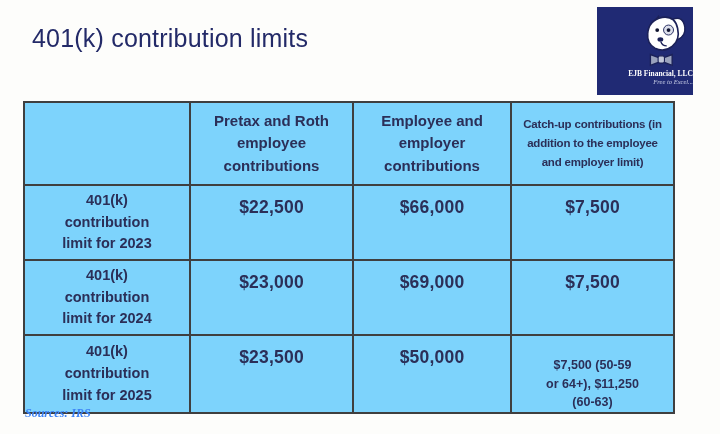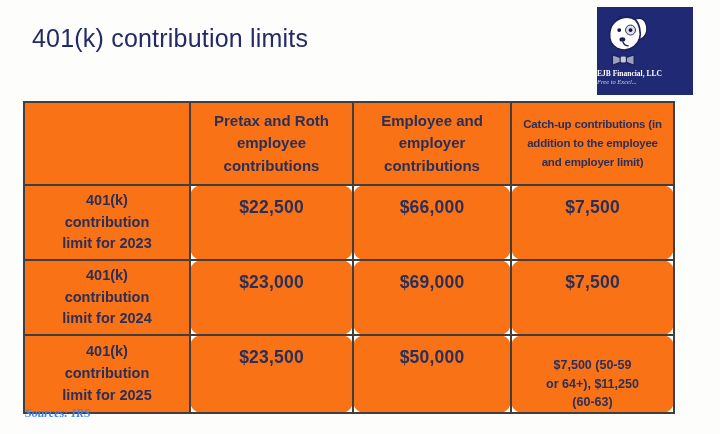--- a/index.html
+++ b/index.html
@@ -24,21 +24,21 @@
   
   .logo {
     position: absolute;
     left: 597px;
     top: 7px;
     width: 96px;
     height: 88px;
     background: #202a74;
     display: flex;
     flex-direction: column;
-    align-items: flex-start;
+    align-items: flex-end;
     justify-content: flex-start;
     padding-top: 4px;
   }
   .logo svg { display: block; }
   .logo-company {
     color: #ffffff;
     font-size: 7.5px;
     font-weight: bold;
     font-family: "Liberation Serif", serif;
     line-height: 1.2;
@@ -60,37 +60,36 @@
     width: 650px;
     border-collapse: collapse;
     table-layout: fixed;
     color: #2b2f58;
   }
   table.limits th, table.limits td {
     border: 2px solid #3f3f3f;
     text-align: center;
     font-weight: bold;
     white-space: pre-line;
-    background: #f97316;
+    background: #7dd3fc;
   }
   thead th { height: 76px; vertical-align: middle; font-size: 15px; line-height: 1.5; }
   thead th.small-head { font-size: 11.5px; line-height: 1.65; letter-spacing: -0.2px; padding: 12px 2px; }
   tbody tr { height: 75px; }
   td.row-label {
     vertical-align: middle;
     font-size: 14.5px;
     line-height: 1.5;
     padding: 0 10px;
   }
   td.value {
     vertical-align: top;
     padding-top: 11px;
     font-size: 17.5px;
     letter-spacing: 0.2px;
-    border-radius: 12px;
   }
   td.value.small-value {
     font-size: 12.5px;
     line-height: 1.5;
     padding-top: 20px;
     letter-spacing: 0;
   }
   .source-note {
     position: absolute;
     left: 25px;

